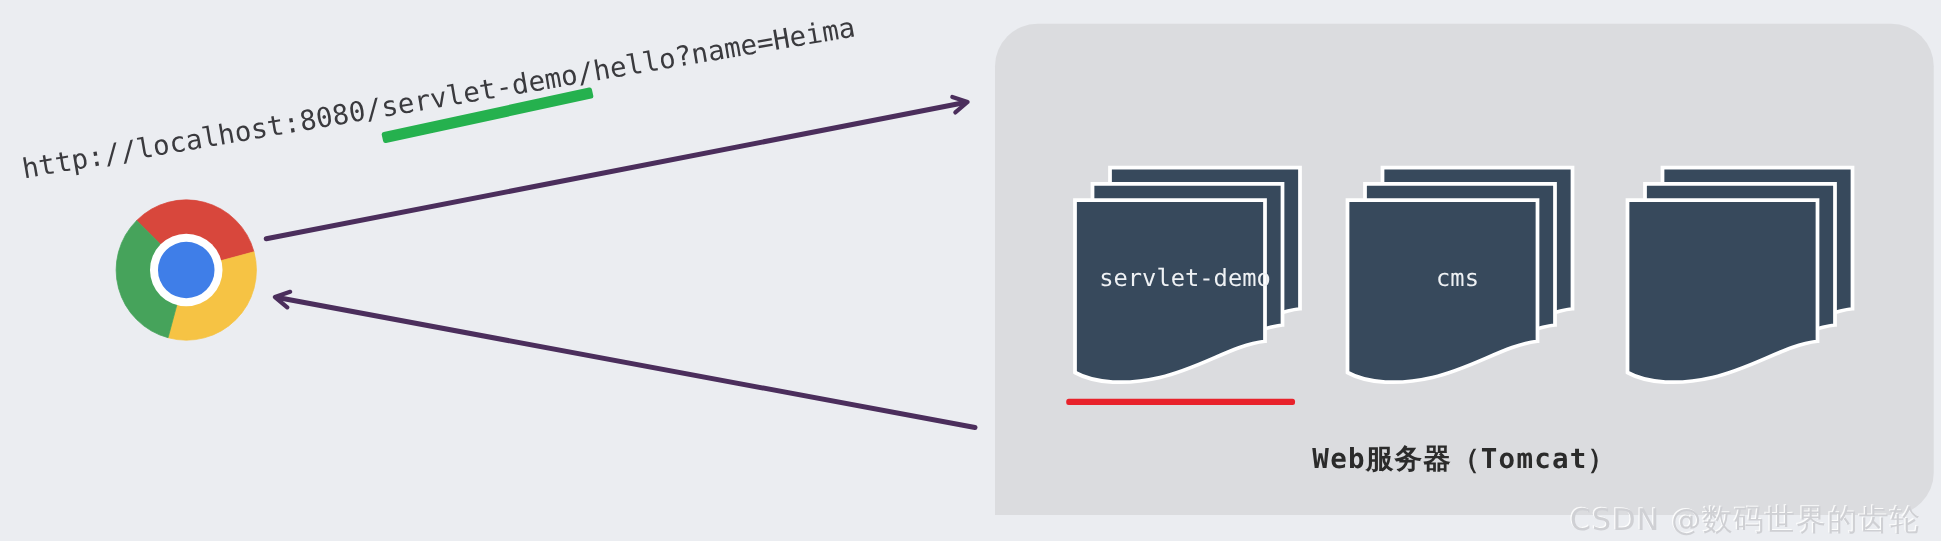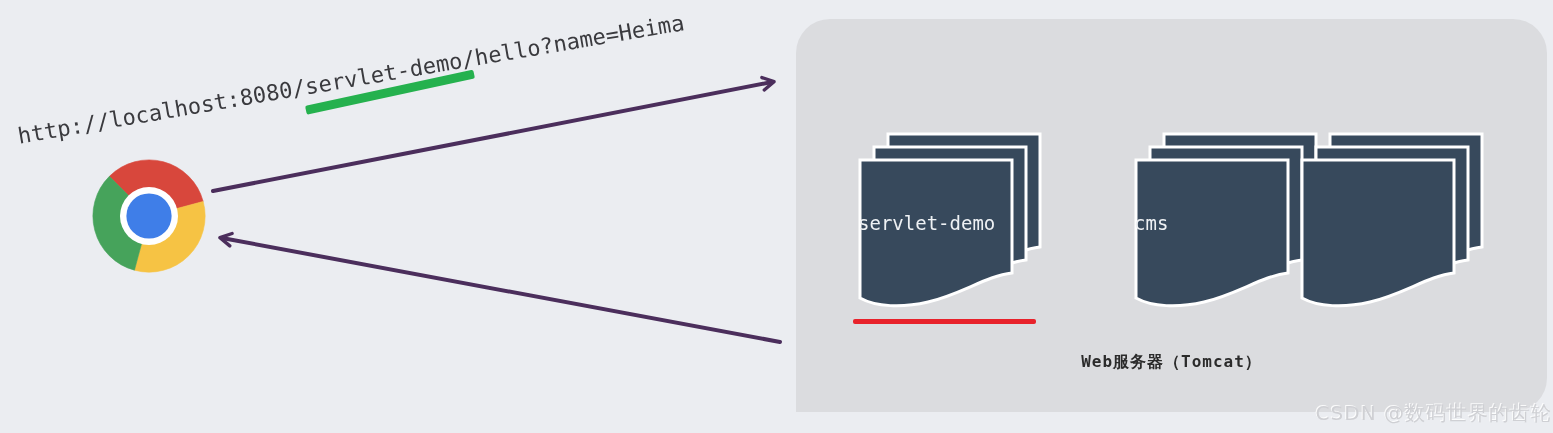--- a/index.html
+++ b/index.html
@@ -23,41 +23,41 @@
   
   .arrows{position:absolute;left:0;top:0;pointer-events:none;}
   
   .panel{
     position:absolute;left:796px;top:19px;width:751px;height:393px;
     background:#dbdcdf;border-radius:34px 34px 34px 0;
   }
   
   .stack{position:absolute;width:184px;height:182px;}
   .stack-servlet{left:858px;top:132px;}
-  .stack-cms{left:1134px;top:132px;}
+  .stack-cms{left:1076px;top:132px;}
   .stack-oa{left:1300px;top:132px;}
   .page{position:absolute;}
   .page.back{left:28px;top:0;}
   .page.mid{left:14px;top:13px;}
   .page.front{left:0;top:26px;}
   .app-label{
-    position:absolute;left:0;top:80px;width:180px;text-align:left;
+    position:absolute;left:0;top:80px;width:180px;text-align:center;
     font-size:19px;color:#eef1f4;white-space:nowrap;
   }
   .active-underline{
     position:absolute;left:853px;top:319px;width:183px;height:5px;
     background:#e8222b;border-radius:2px;
   }
   .caption{
     position:absolute;left:796px;top:352px;width:751px;text-align:center;
-    font-size:16px;font-weight:bold;color:#2b2b2b;letter-spacing:1px;
+    font-size:22px;font-weight:bold;color:#2b2b2b;letter-spacing:1px;
   }
   .watermark{
-    position:absolute;right:1px;top:400px;
-    font-size:20px;color:#cfd0d4;letter-spacing:1px;white-space:nowrap;
+    position:absolute;right:16px;top:400px;
+    font-size:24px;color:#cfd0d4;letter-spacing:1px;white-space:nowrap;
     text-shadow:-1px -1px 0 rgba(255,255,255,.85);
     font-family:"DejaVu Sans",sans-serif;
     text-align:right;
   }
 </style>
 </head>
 <body>
 
 <div class="canvas">
 

